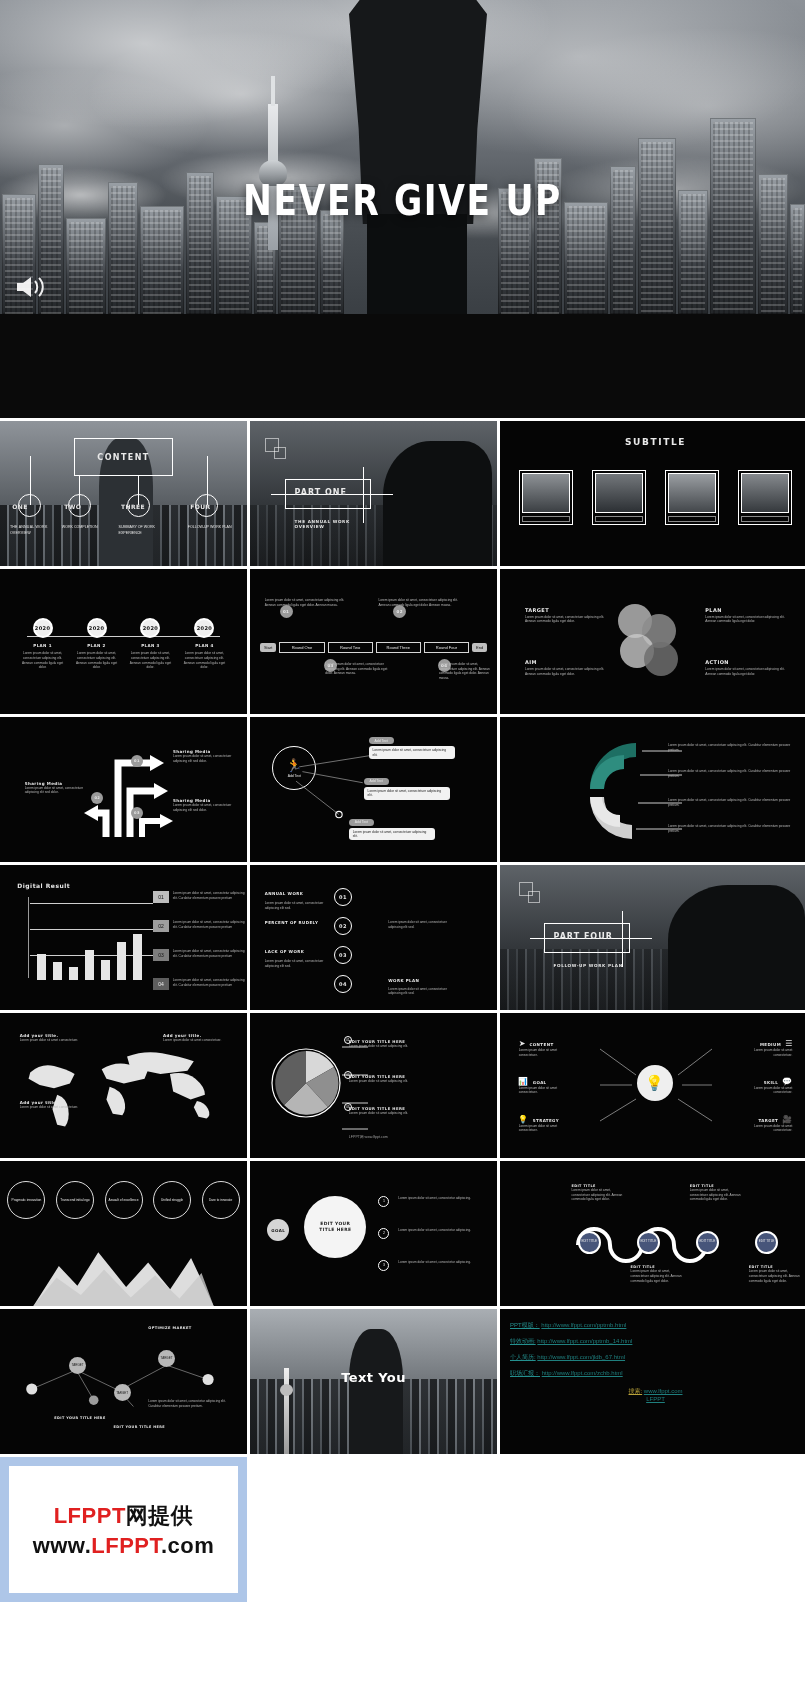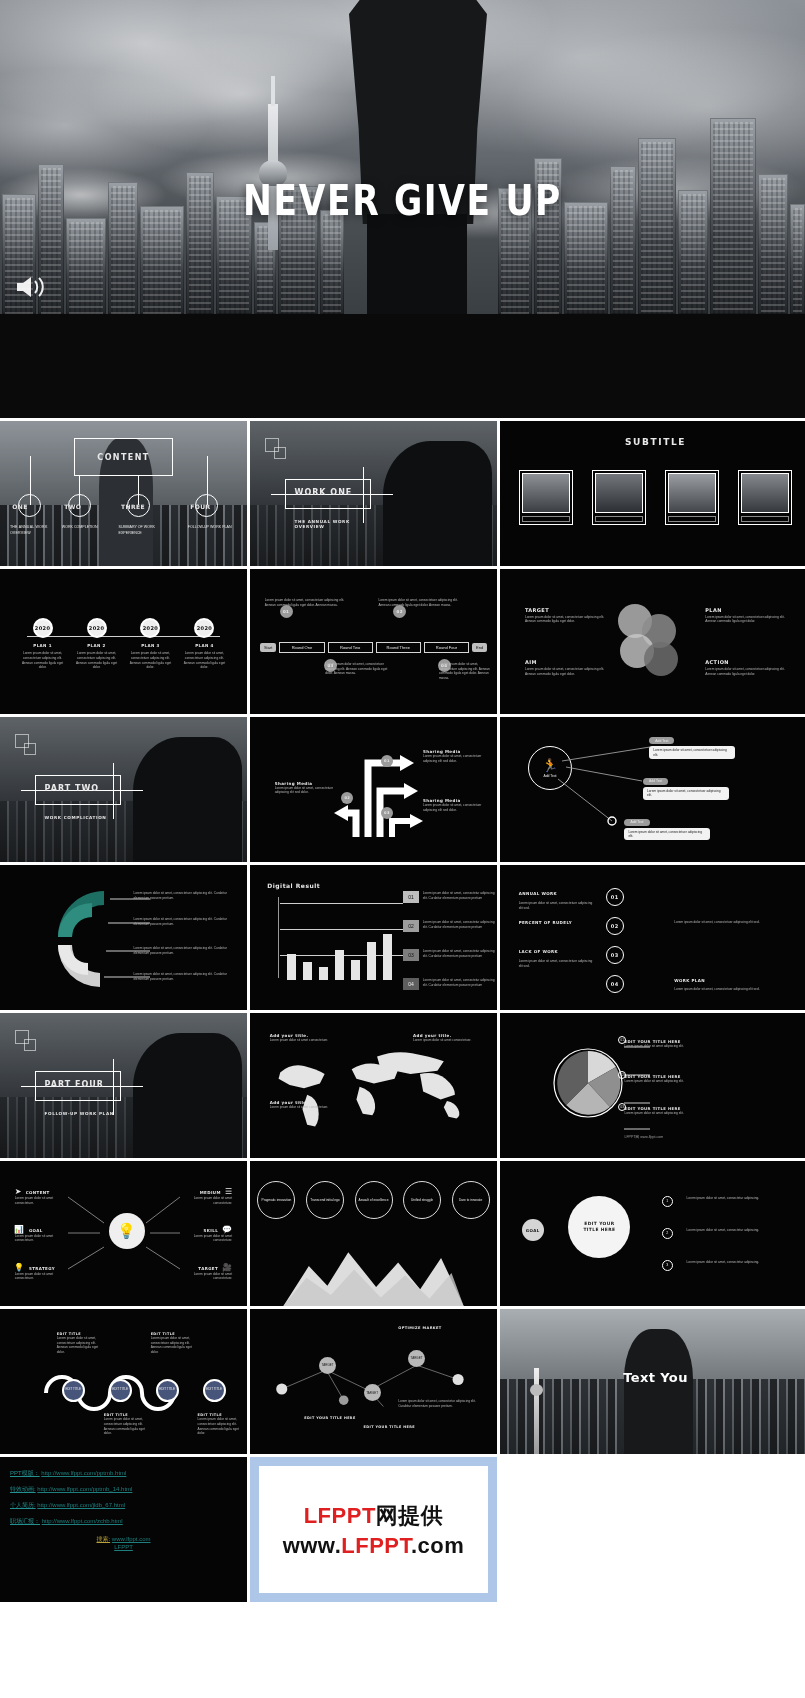--- a/index.html
+++ b/index.html
@@ -231,21 +231,21 @@
       <div class="ph-city" style="opacity:.5"></div>
       <div class="ph-figure" style="right:2%;width:44%;height:86%;border-radius:44% 26% 0 0"></div>
       <div class="sqmark">
           <i></i>
           <i></i>
         </div>
       <div class="partbox">
         <div class="cross-h"></div>
           <div class="cross-v"></div>
         <div class="frame">
-            <span class="t-title">WORK ONE</span>
+            <span class="t-title">PART ONE</span>
           </div>
         <div class="sub t-title">THE ANNUAL WORK OVERVIEW</div>
       </div>
     </div>
 
     <div class="slide">
       <div class="t-title" style="position:absolute;left:0;right:0;top:11%;text-align:center;font-size:9px;letter-spacing:1.6px">SUBTITLE</div>
       <div style="position:absolute;left:6%;top:34%;right:6%;display:flex;justify-content:space-between">
         <div style="width:20%;padding:2px;border:1.2px solid #fff">
           <div style="height:40px;border:1px solid #fff;background:linear-gradient(#8e9296,#3b3f43)"></div>
@@ -345,37 +345,20 @@
       <div style="position:absolute;left:66%;top:26%;width:26%">
         <div class="t-title" style="font-size:5px">PLAN</div>
         <div class="lorem" style="margin-top:2px">Lorem ipsum dolor sit amet, consectetuer adipiscing elit. Aenean commodo ligula eget dolor.</div>
       </div>
       <div style="position:absolute;left:66%;top:62%;width:26%">
         <div class="t-title" style="font-size:5px">ACTION</div>
         <div class="lorem" style="margin-top:2px">Lorem ipsum dolor sit amet, consectetuer adipiscing elit. Aenean commodo ligula eget dolor.</div>
       </div>
     </div>
 
-    <div class="slide photo">
-      <div class="ph-sky dark"></div>
-      <div class="ph-city" style="opacity:.5"></div>
-      <div class="ph-figure" style="right:2%;width:44%;height:86%;border-radius:44% 26% 0 0"></div>
-      <div class="sqmark">
-          <i></i>
-          <i></i>
-        </div>
-      <div class="partbox">
-        <div class="cross-h"></div>
-          <div class="cross-v"></div>
-        <div class="frame">
-            <span class="t-title">PART TWO</span>
-          </div>
-        <div class="sub t-title">WORK COMPLICATION</div>
-      </div>
-    </div>
 
     <div class="slide">
       <svg viewBox="0 0 247 145" style="position:absolute;inset:0;width:100%;height:100%">
         <path d="M118 120 L118 46 L150 46" stroke="#fff" stroke-width="7" fill="none"></path>
         <path d="M150 38 l14 8 -14 8 z" fill="#fff"></path>
         <path d="M130 120 L130 74 L154 74" stroke="#fff" stroke-width="7" fill="none"></path>
         <path d="M154 66 l14 8 -14 8 z" fill="#fff"></path>
         <path d="M106 120 L106 96 L98 96" stroke="#fff" stroke-width="7" fill="none"></path>
         <path d="M98 88 l-14 8 14 8 z" fill="#fff"></path>
         <path d="M142 120 L142 104 L160 104" stroke="#fff" stroke-width="6" fill="none"></path>

